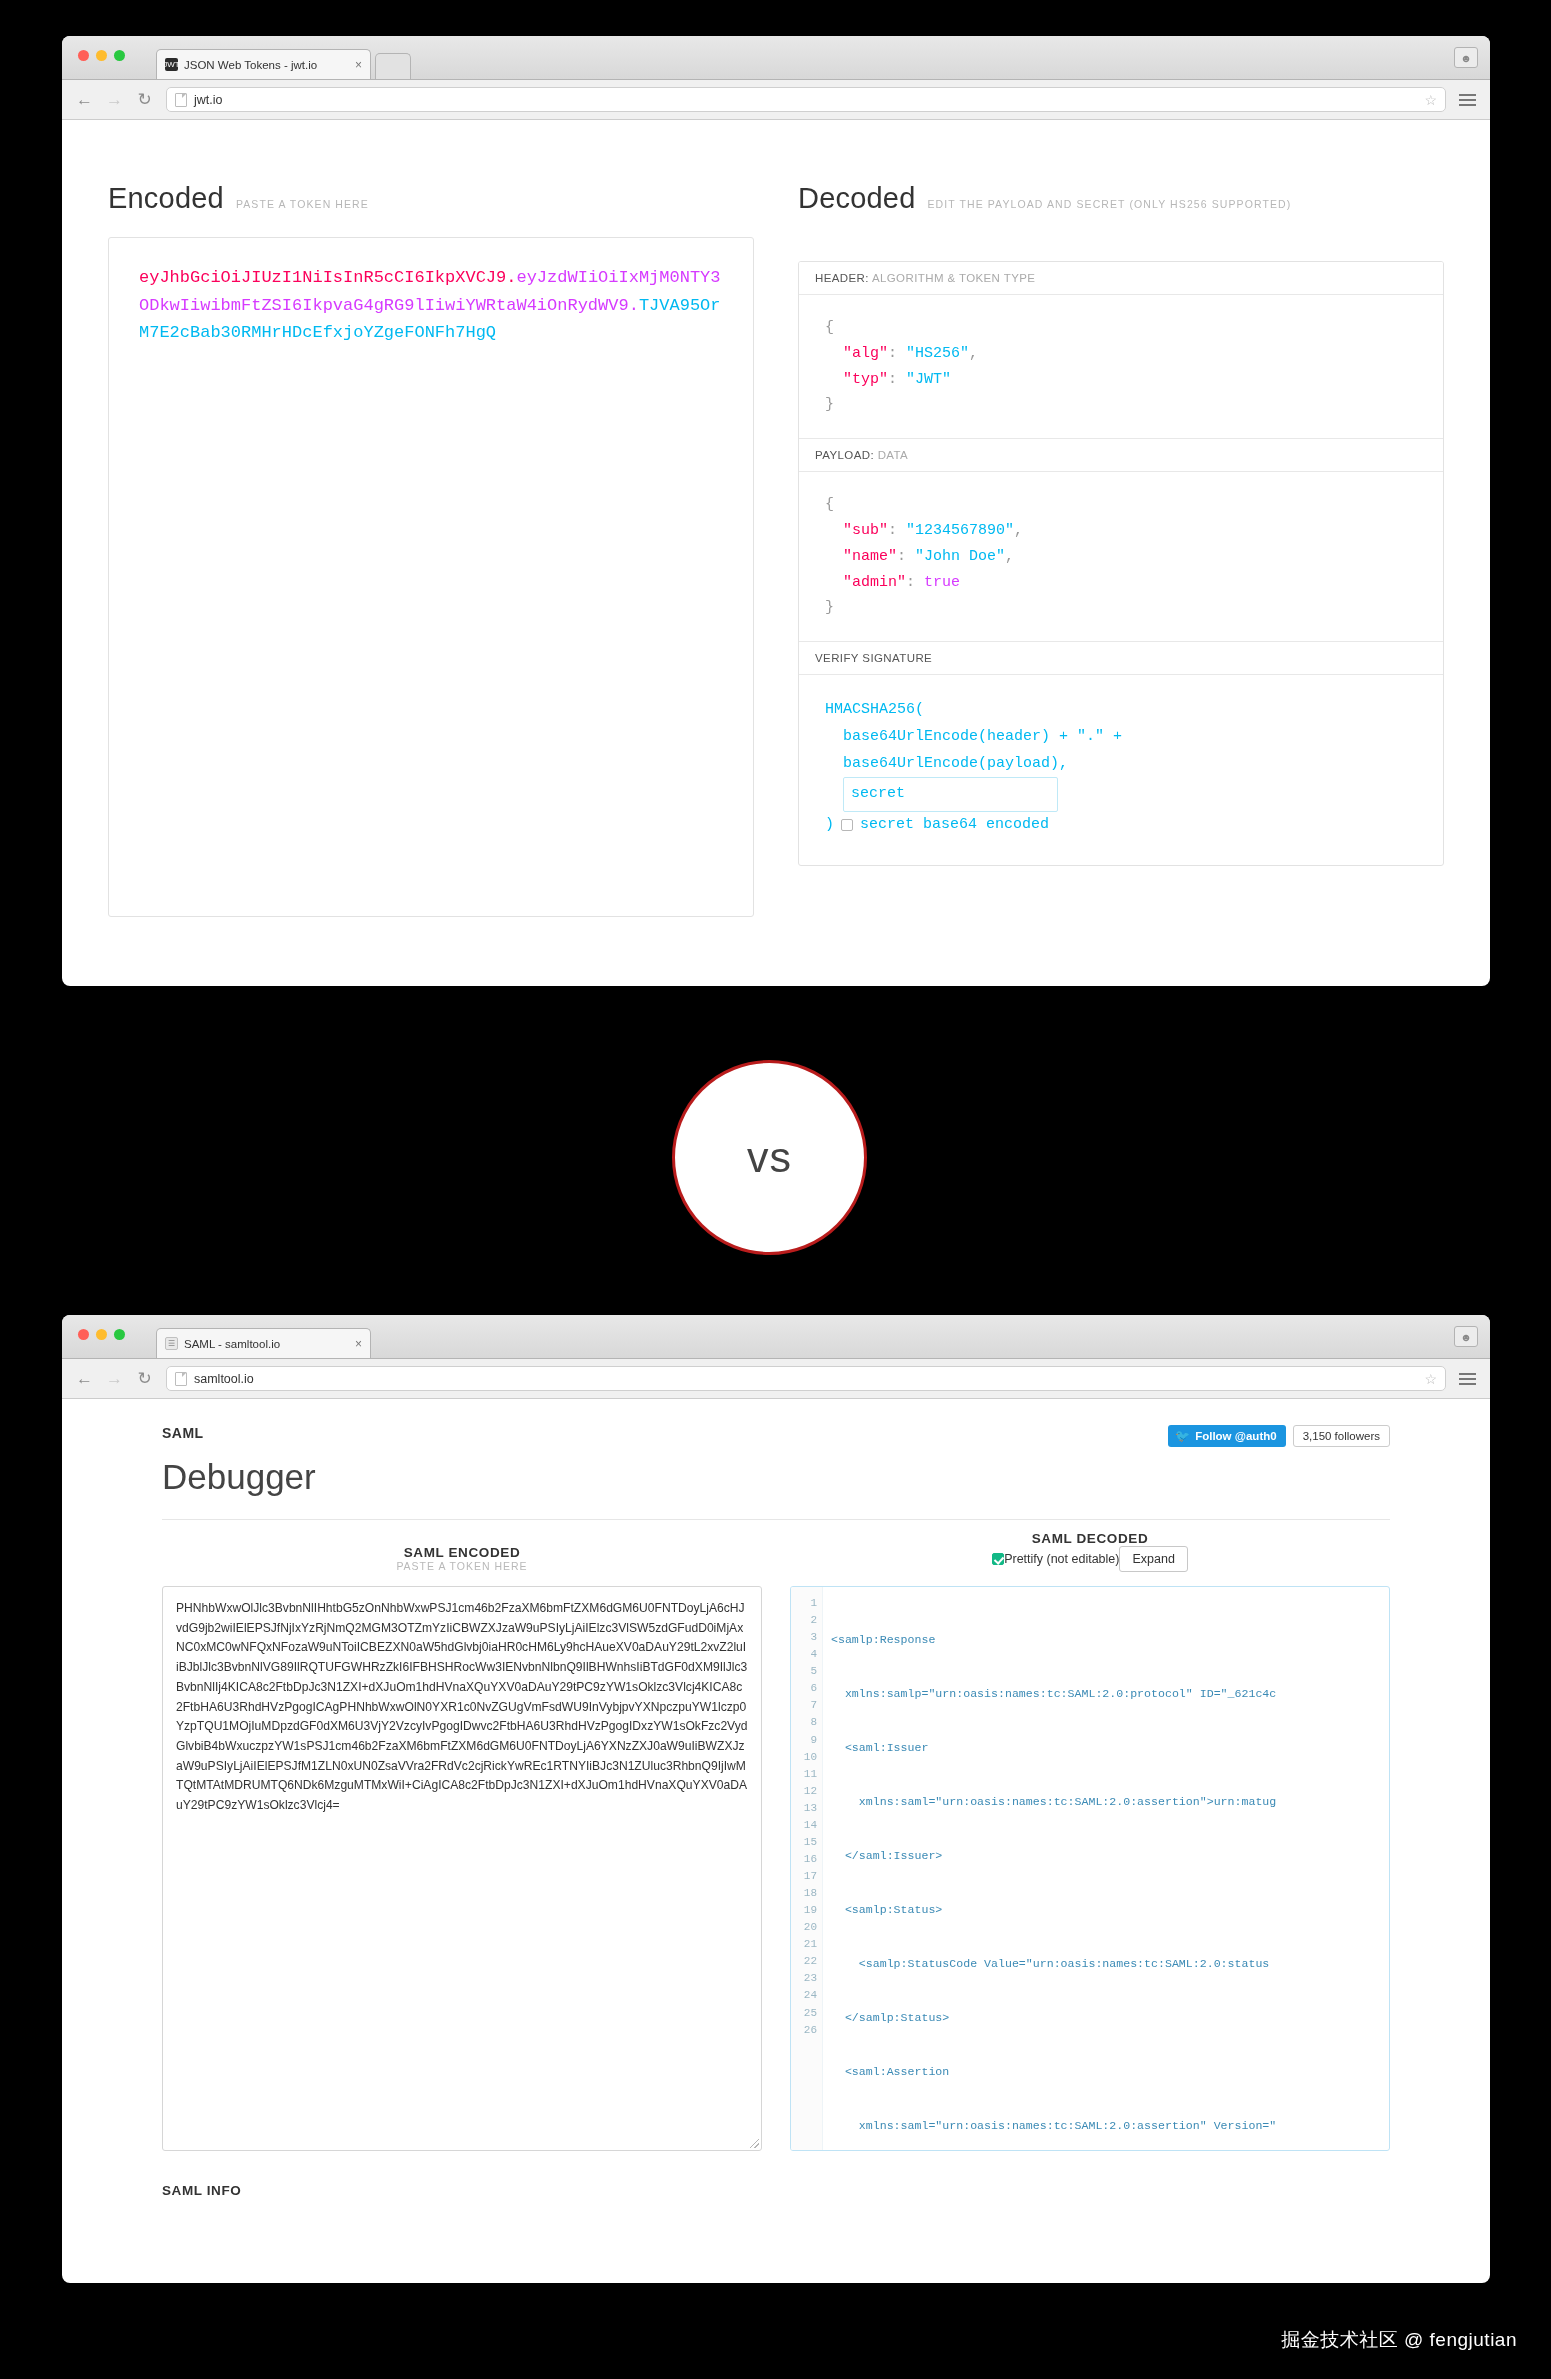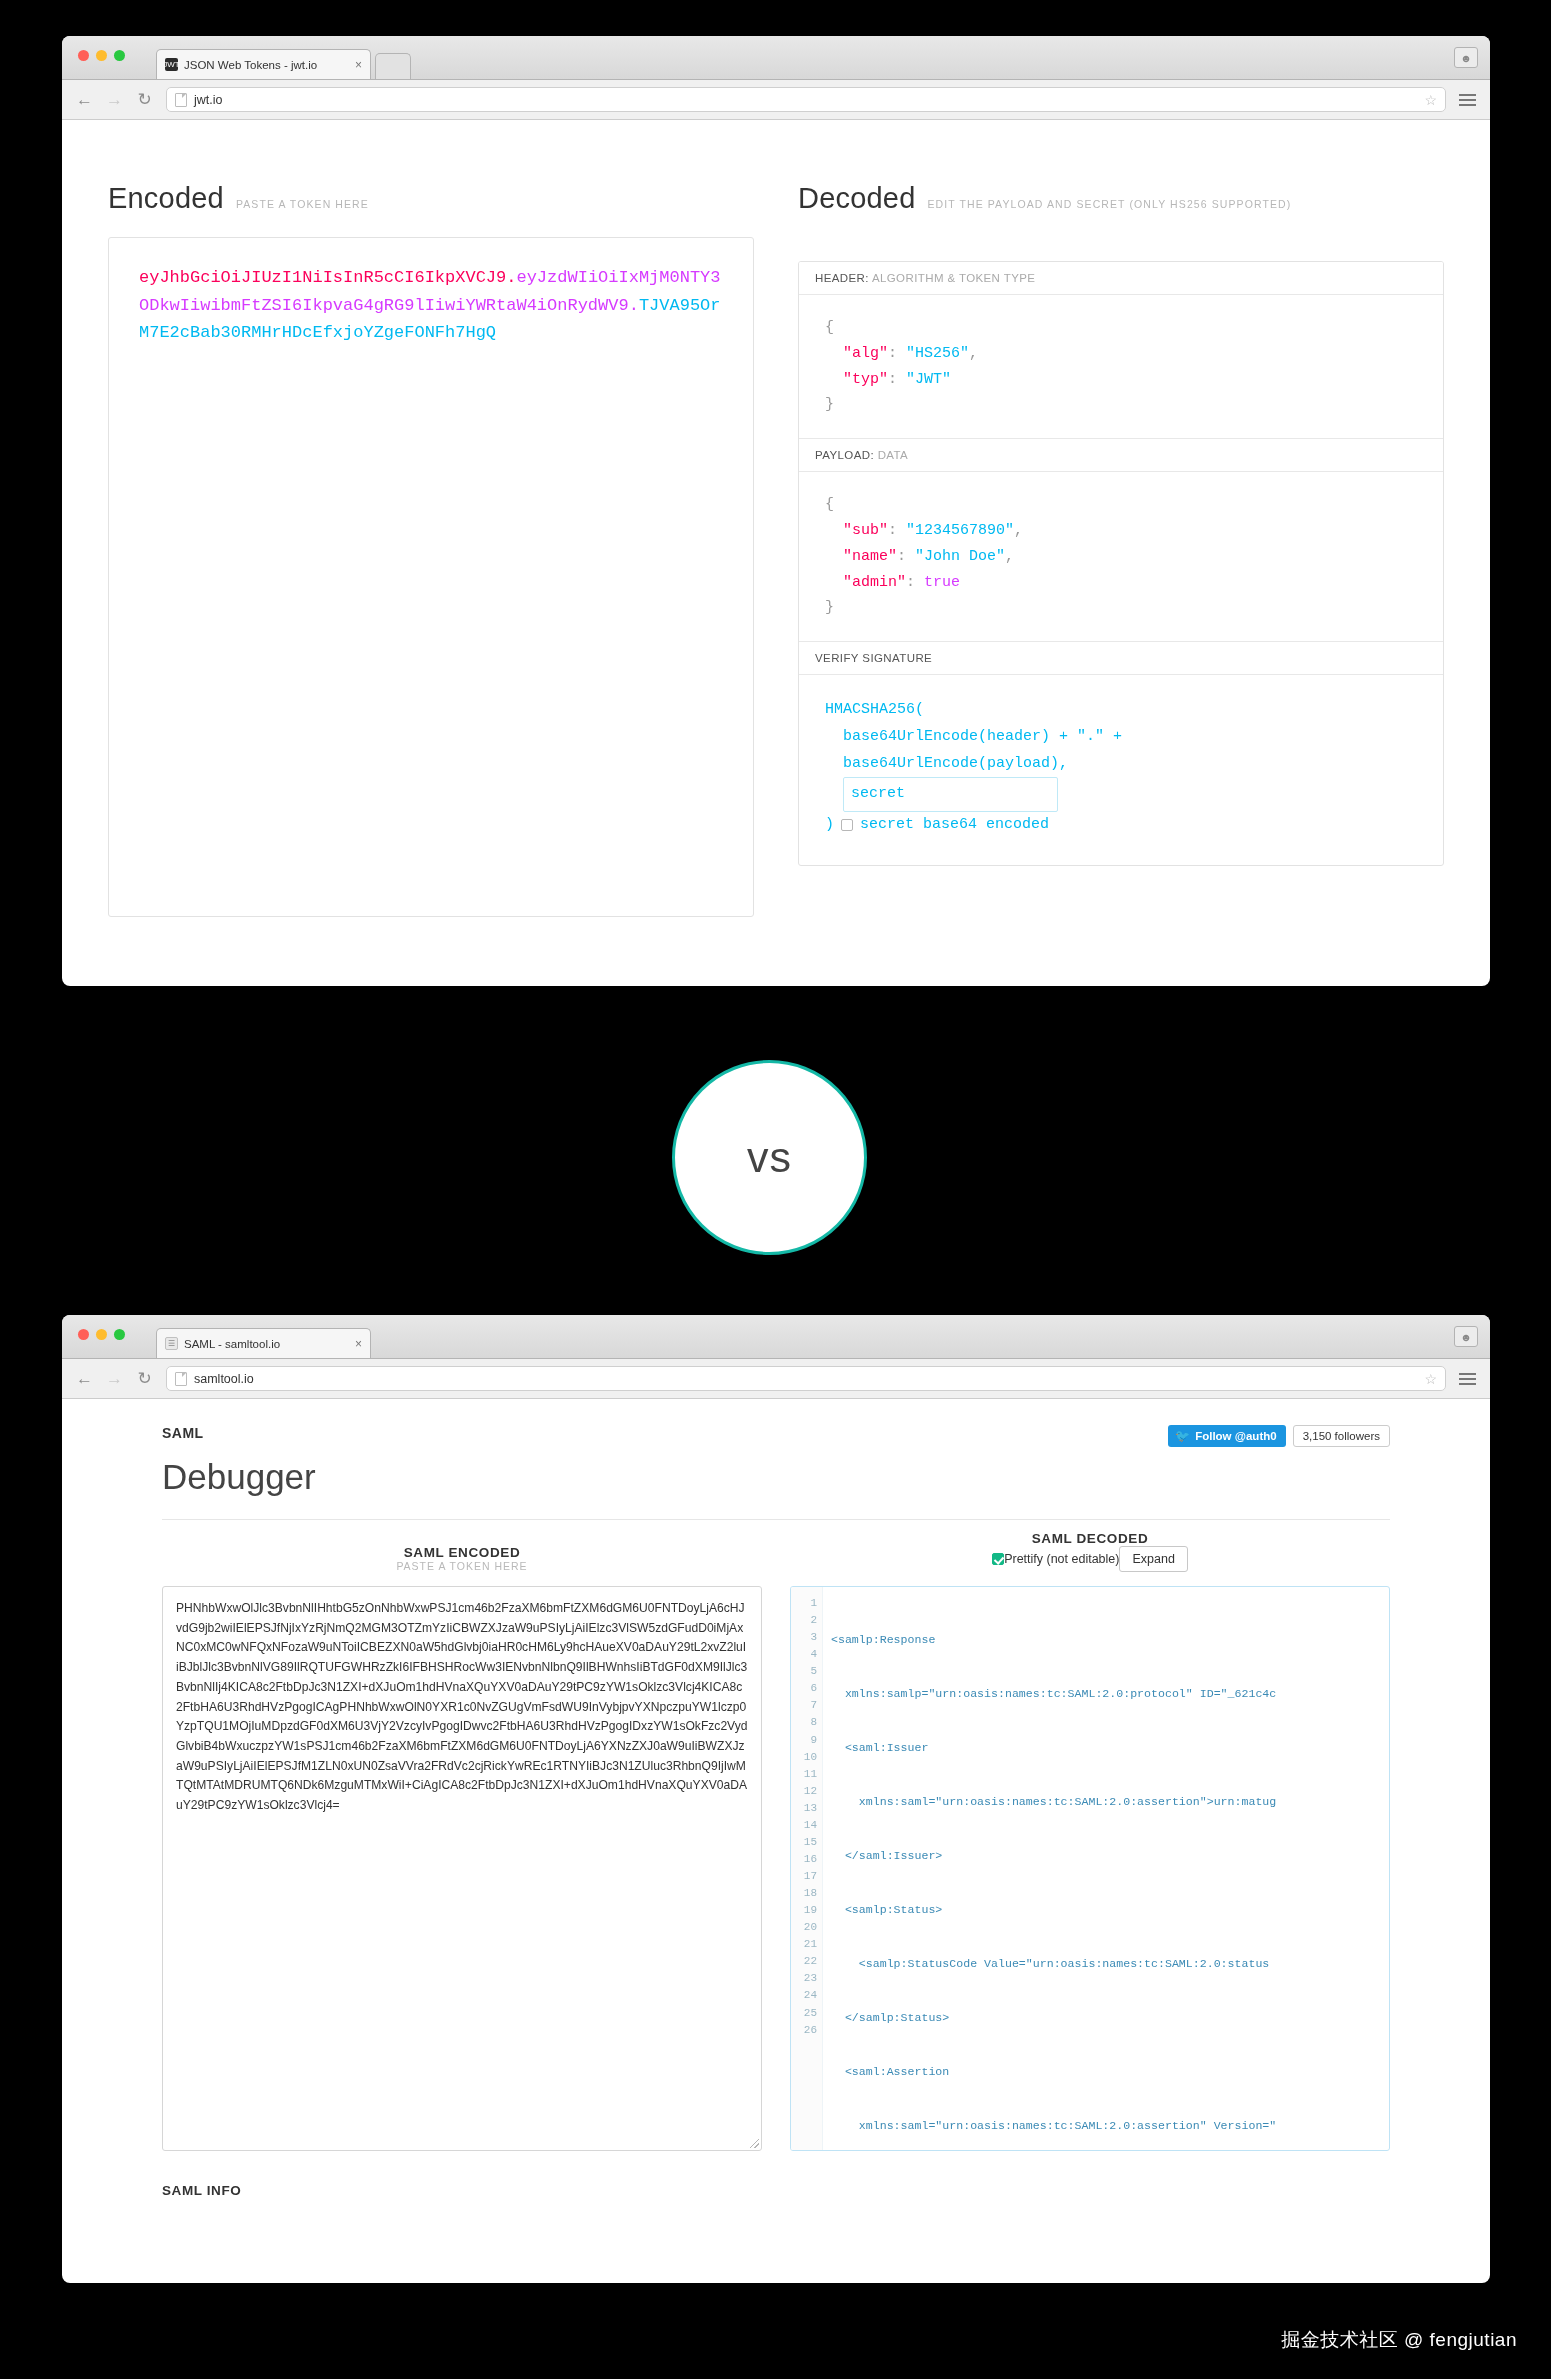--- a/index.html
+++ b/index.html
@@ -231,21 +231,21 @@
     transform: rotate(42deg);
   }
 
   
   #vs-badge {
     position: absolute;
     left: 672px; top: 1060px;
     width: 195px; height: 195px;
     border-radius: 50%;
     background: #fff;
-    border: 3px solid #14b8a6;
+    border: 3px solid #b91c1c;
     display: flex; align-items: center; justify-content: center;
     font-size: 43px;
     color: #444;
     letter-spacing: 1px;
   }
 
   
   #saml-window {
     left: 62px; top: 1315px;
     width: 1428px; height: 968px;

